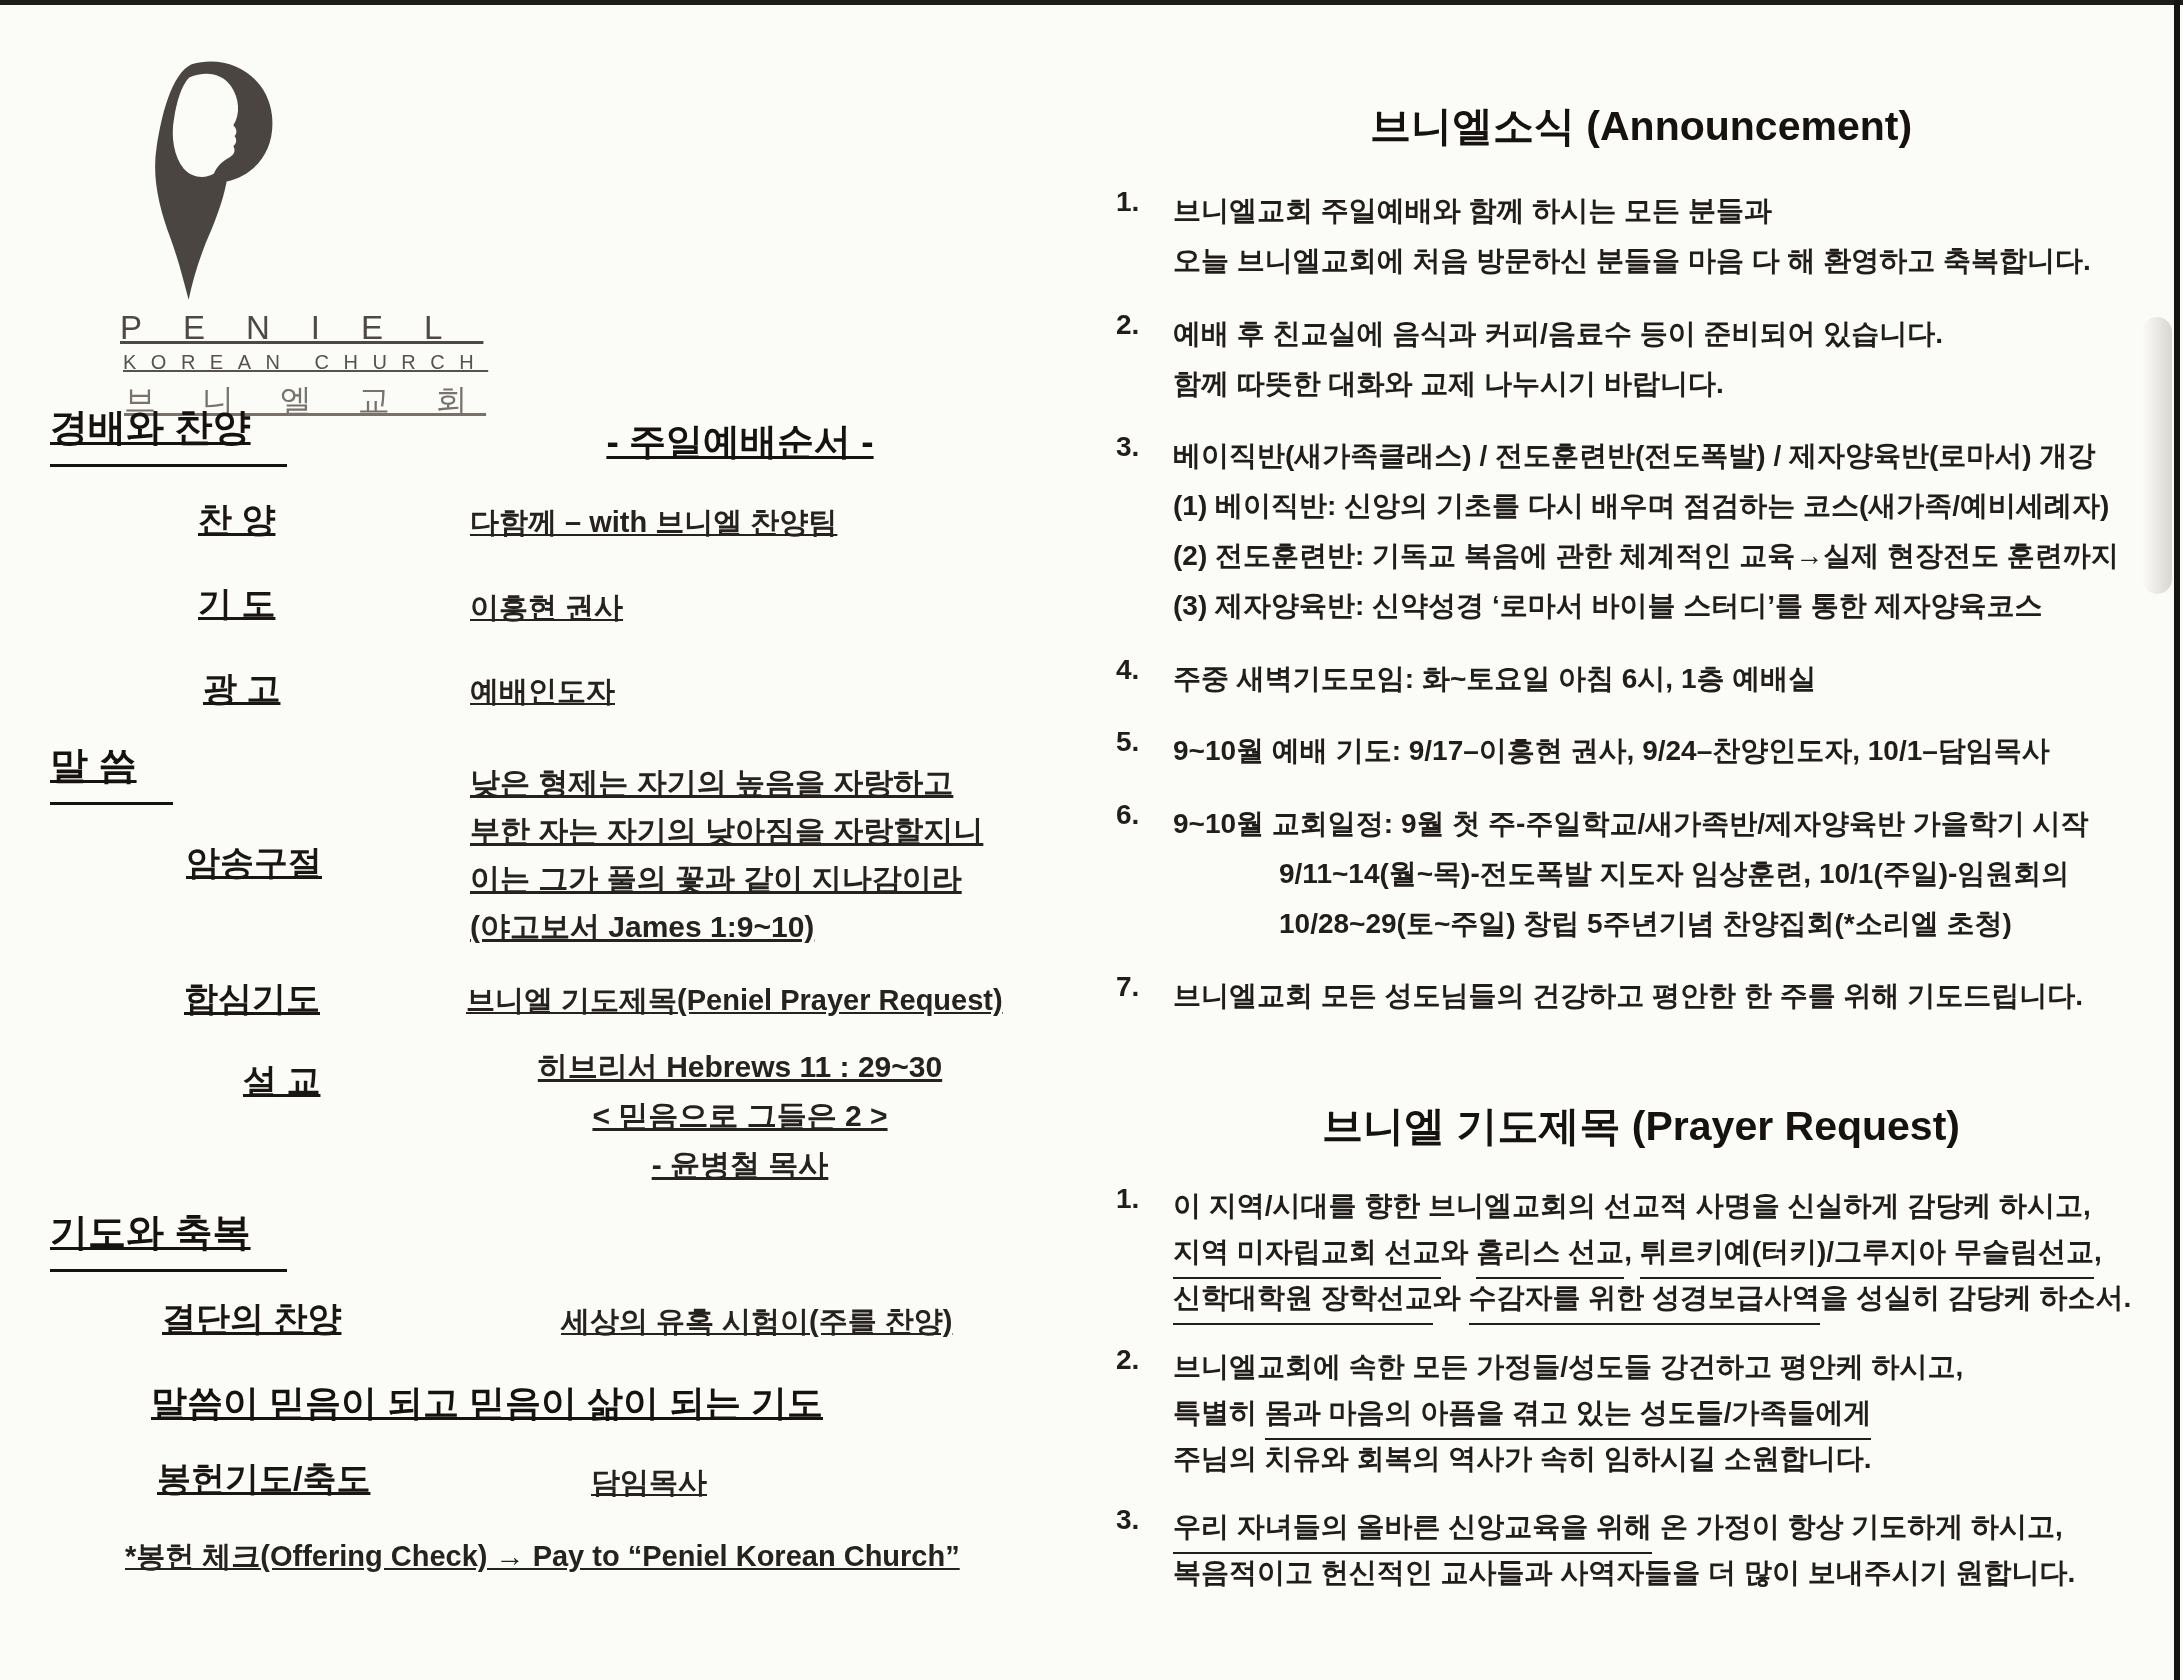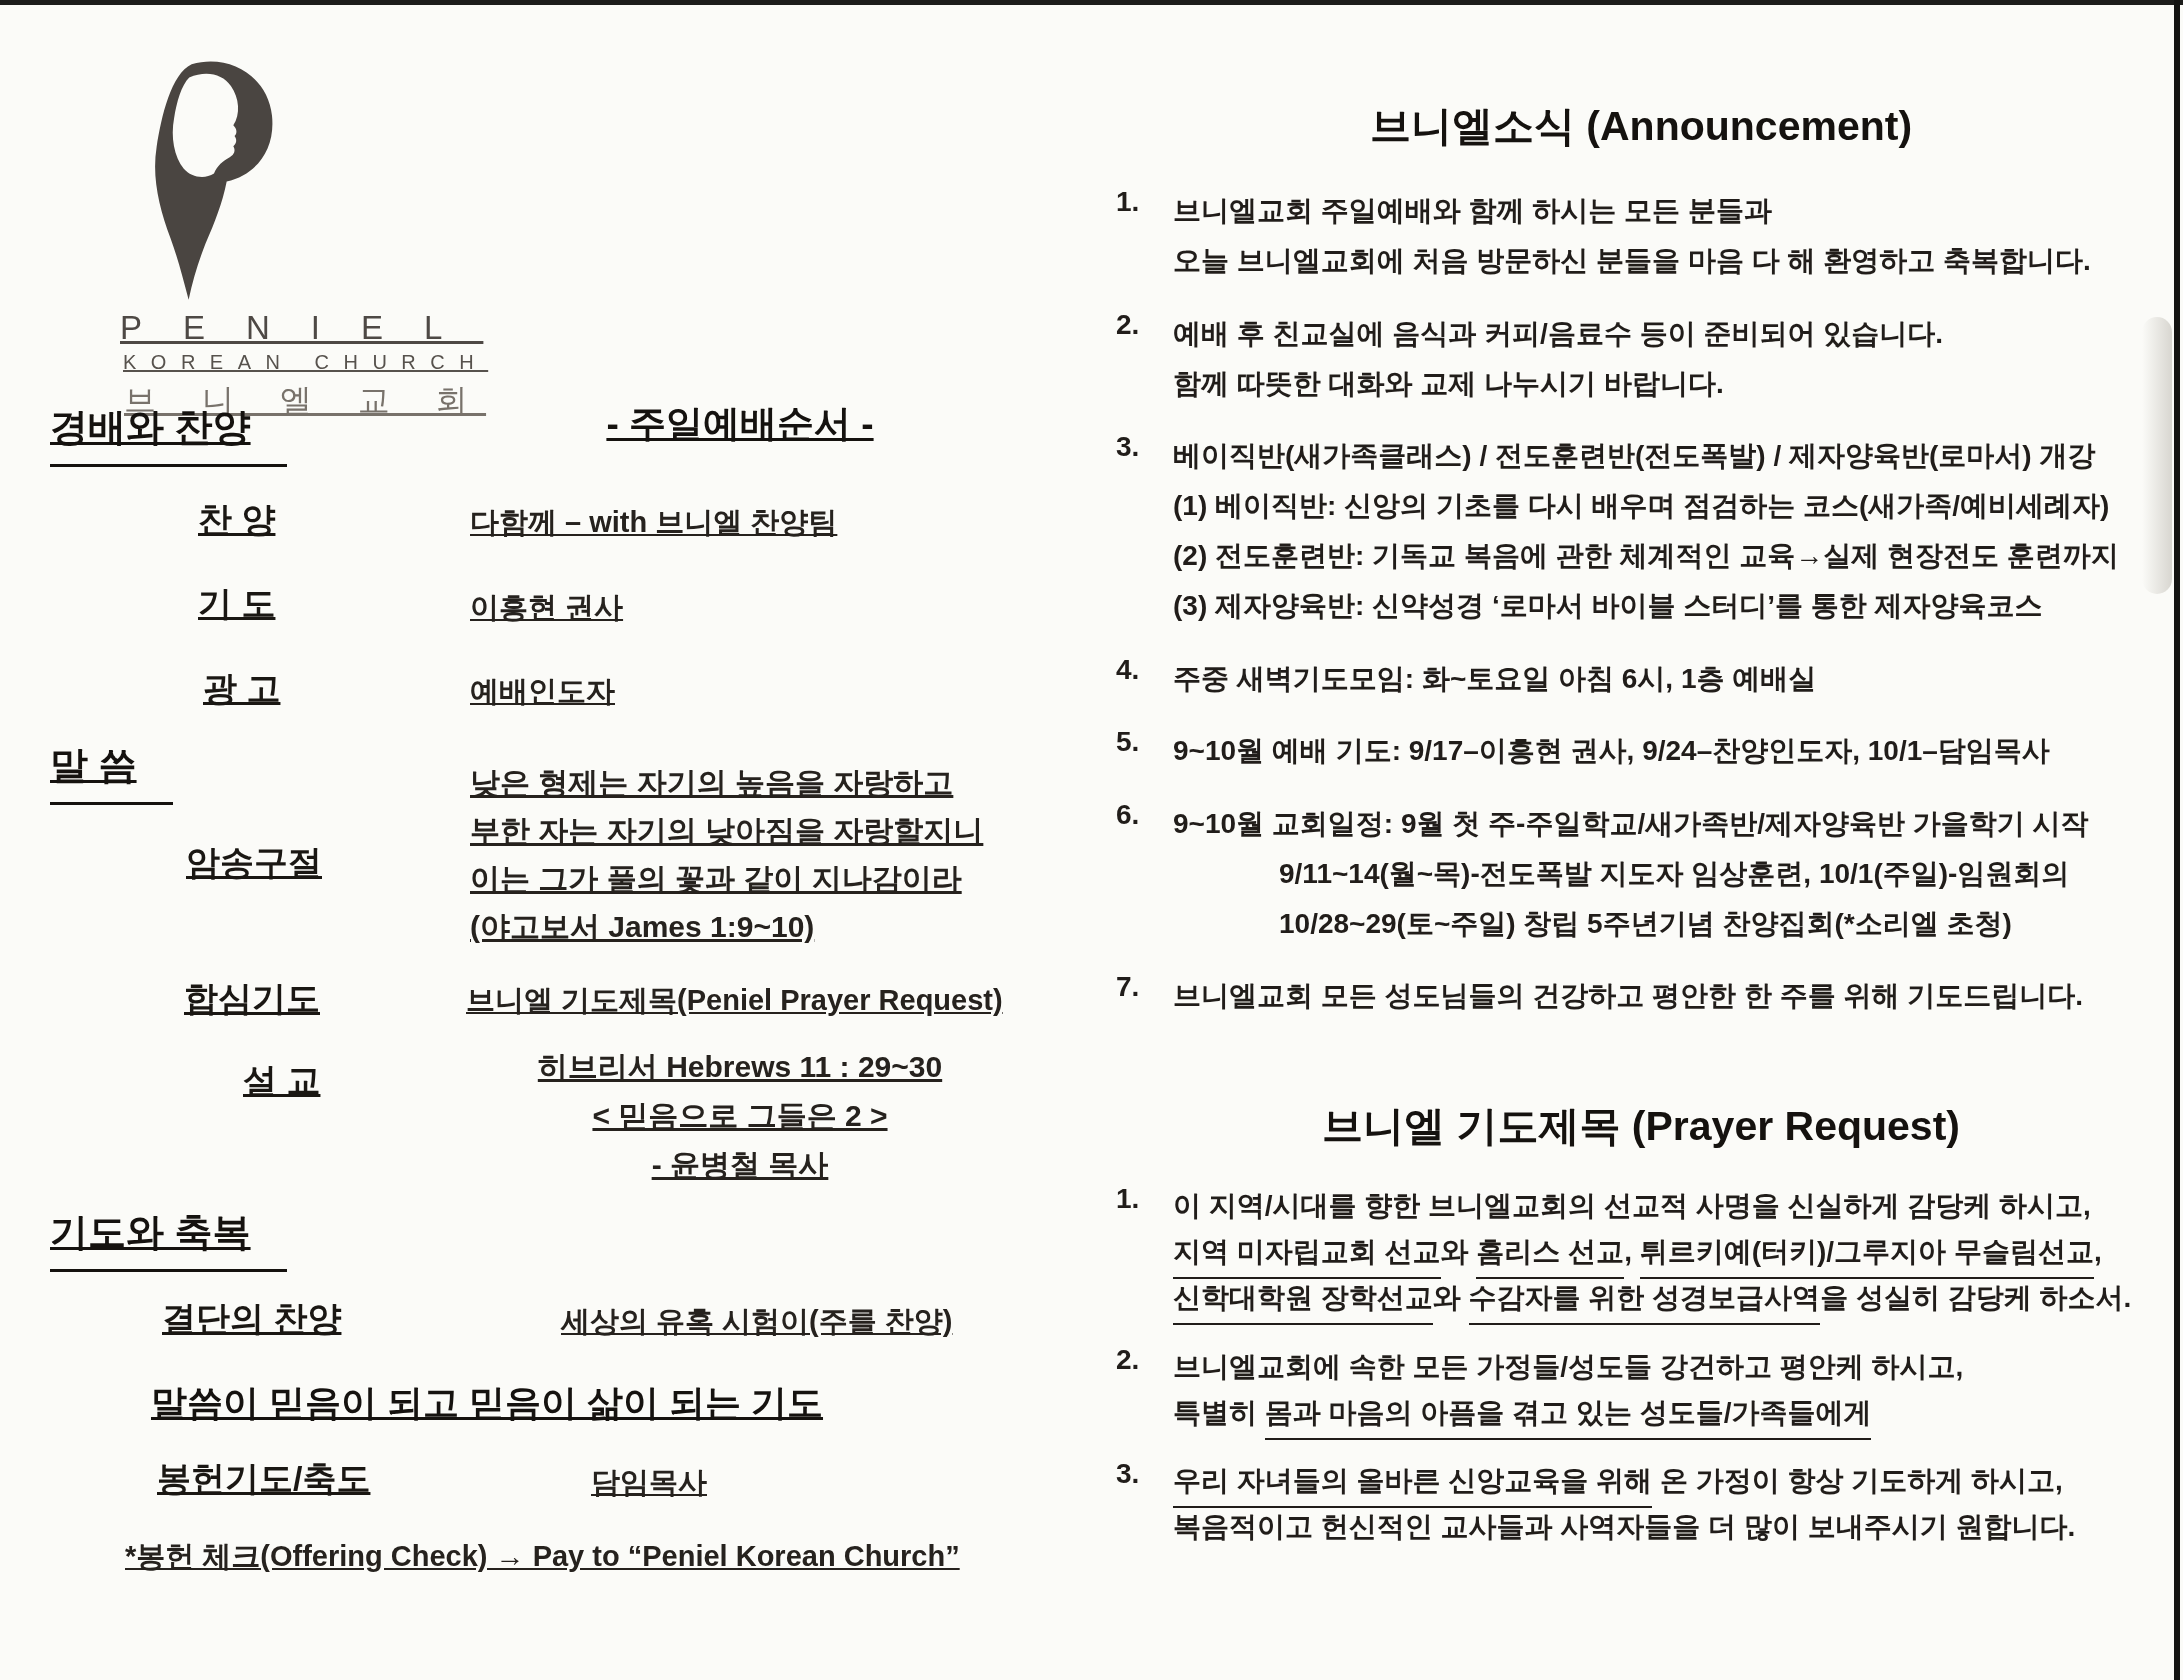--- a/index.html
+++ b/index.html
@@ -63,21 +63,21 @@
 <div class="abs hdr" style="left:50px;top:740px;">말 씀</div>
 <div class="abs lbl" style="left:186px;top:840px;">암송구절</div>
 <div class="abs lbl" style="left:184px;top:976px;">합심기도</div>
 <div class="abs lbl" style="left:195px;top:1058px;margin-left:48px;">설 교</div>
 <div class="abs hdr" style="left:50px;top:1207px;">기도와 축복</div>
 <div class="abs lbl" style="left:162px;top:1296px;">결단의 찬양</div>
 <div class="abs faith-line" style="left:151px;top:1379px;">말씀이 믿음이 되고 믿음이 삶이 되는 기도</div>
 <div class="abs lbl" style="left:157px;top:1456px;">봉헌기도/축도</div>
 <div class="abs note" style="left:125px;top:1537px;">*봉헌 체크(Offering Check) → Pay to “Peniel Korean Church”</div>
 
-<div class="abs order-title" style="left:489px;top:399px;width:502px;">- 주일예배순서 -</div>
+<div class="abs order-title" style="left:489px;top:417px;width:502px;">- 주일예배순서 -</div>
 <div class="abs val" style="left:470px;top:503px;">다함께 – with 브니엘 찬양팀</div>
 <div class="abs val" style="left:470px;top:588px;">이흥현 권사</div>
 <div class="abs val" style="left:470px;top:672px;">예배인도자</div>
 <div class="abs verse" style="left:470px;top:759px;">
   <div>낮은 형제는 자기의 높음을 자랑하고</div>
   <div>부한 자는 자기의 낮아짐을 자랑할지니</div>
   <div>이는 그가 풀의 꽃과 같이 지나감이라</div>
   <div>(야고보서 James 1:9~10)</div>
 </div>
 <div class="abs val" style="left:466px;top:981px;">브니엘 기도제목(Peniel Prayer Request)</div>
@@ -150,20 +150,21 @@
           <div class="ln"><span>이 지역/시대를 향한 브니엘교회의 선교적 사명을 신실하게 감당케 하시고,</span></div>
           <div class="ln"><span class="u">지역 미자립교회 선교</span><span>와 </span><span class="u">홈리스 선교</span><span>, </span><span class="u">튀르키예(터키)/그루지아 무슬림선교</span><span>,</span></div>
           <div class="ln"><span class="u">신학대학원 장학선교</span><span>와 </span><span class="u">수감자를 위한 성경보급사역</span><span>을 성실히 감당케 하소서.</span></div>
         </div>
       </div>
       <div class="num-item">
         <span class="num">2.</span>
         <div>
           <div class="ln"><span>브니엘교회에 속한 모든 가정들/성도들 강건하고 평안케 하시고,</span></div>
           <div class="ln"><span>특별히 </span><span class="u">몸과 마음의 아픔을 겪고 있는 성도들/가족들에게</span></div>
+          <div class="ln"><span>주님의 치유와 회복의 역사가 속히 임하시길 소원합니다.</span></div>
         </div>
       </div>
       <div class="num-item">
         <span class="num">3.</span>
         <div>
           <div class="ln"><span class="u">우리 자녀들의 올바른 신앙교육을 위해</span><span> 온 가정이 항상 기도하게 하시고,</span></div>
           <div class="ln"><span>복음적이고 헌신적인 교사들과 사역자들을 더 많이 보내주시기 원합니다.</span></div>
         </div>
       </div>
     </div>

